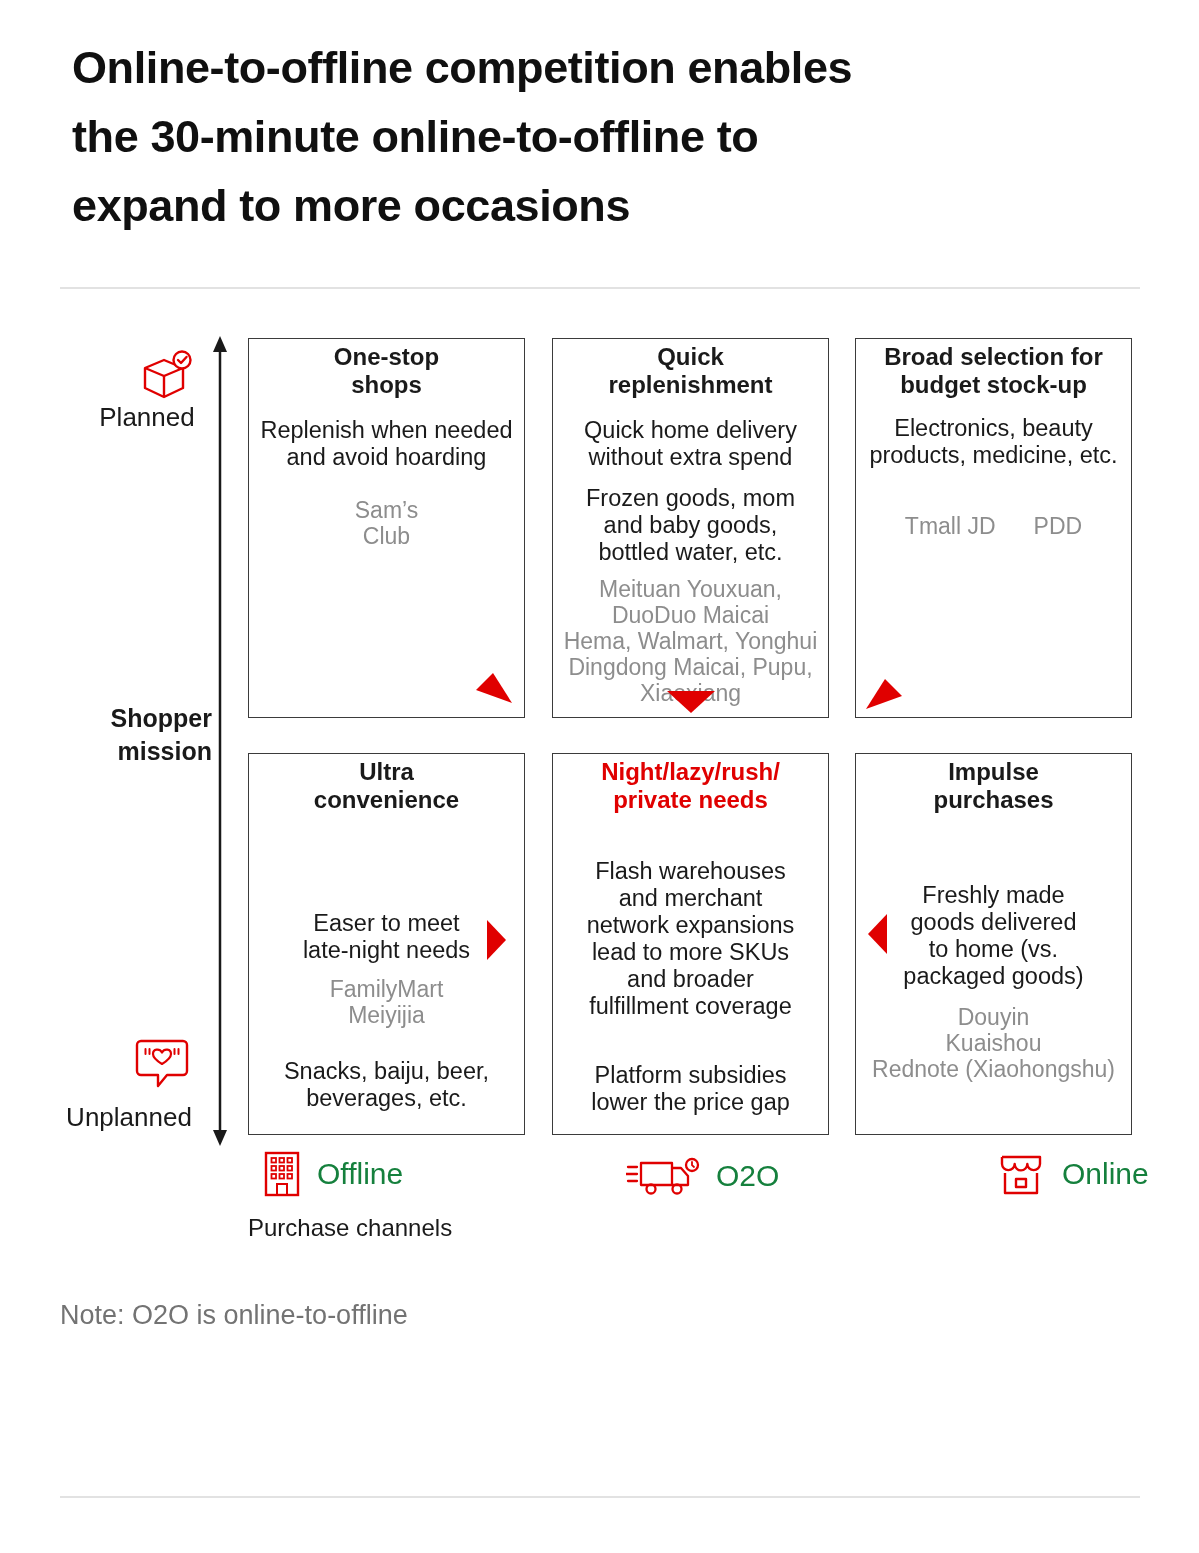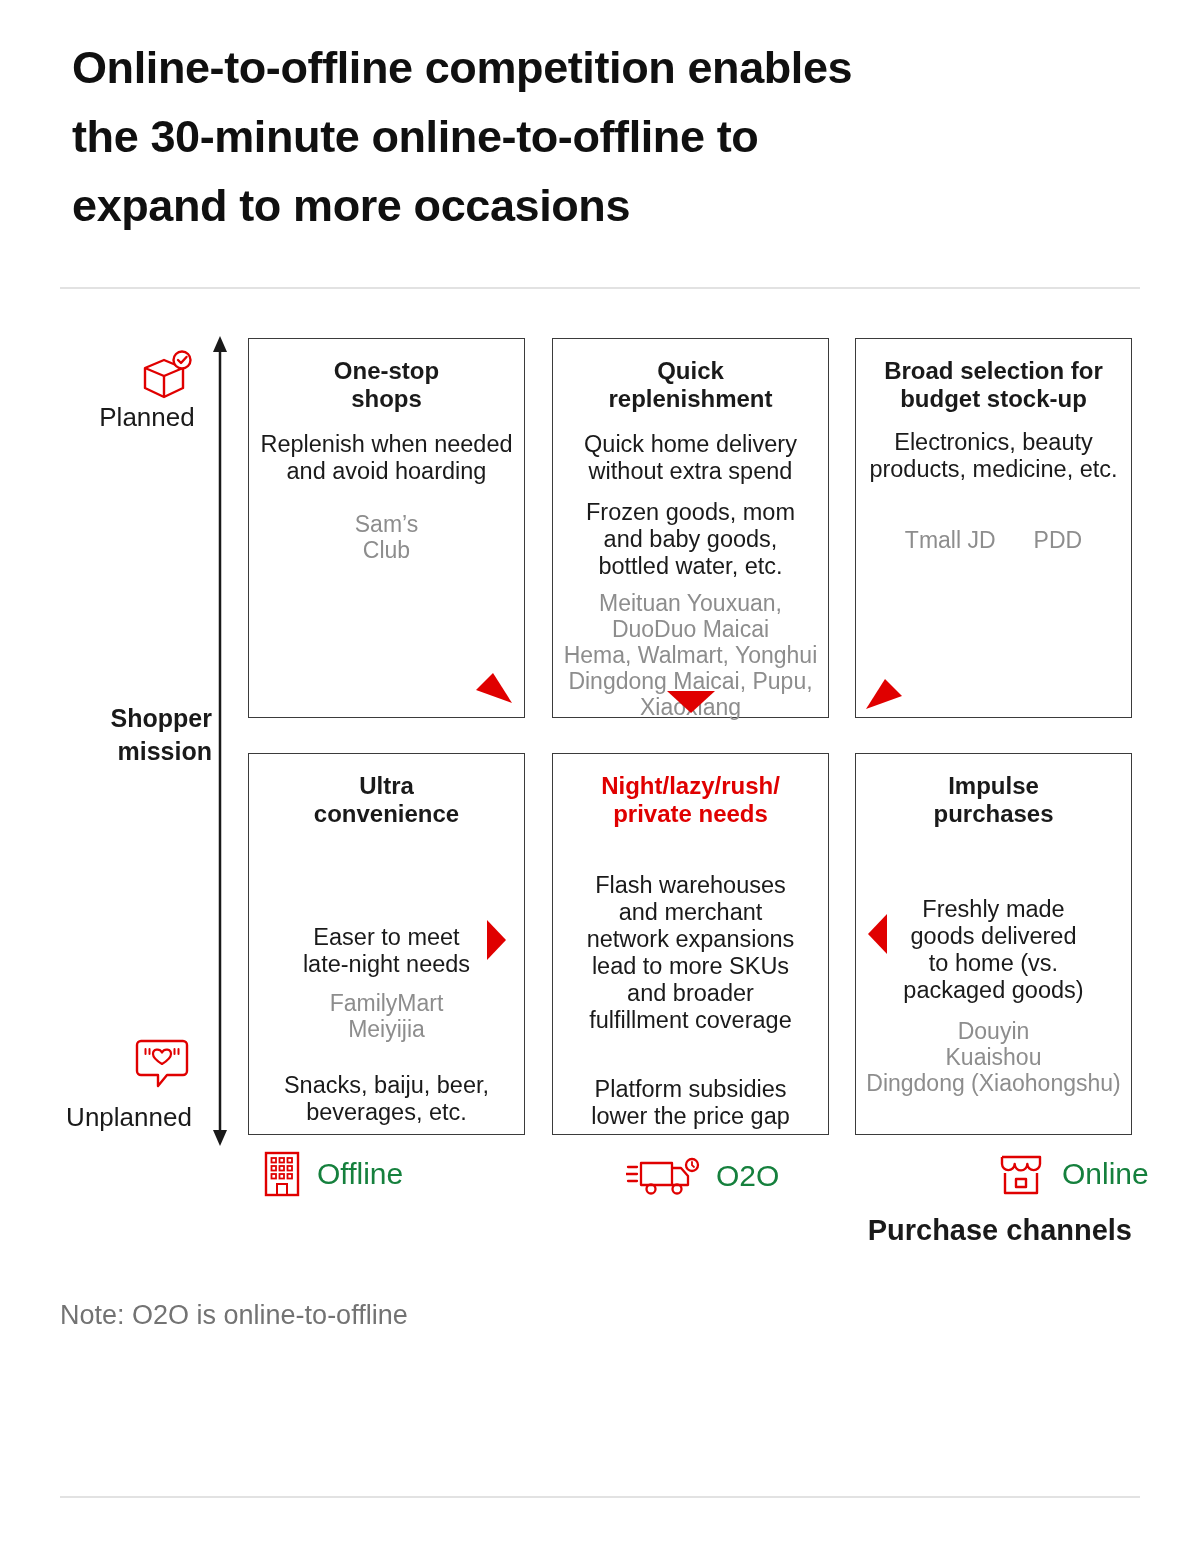--- a/index.html
+++ b/index.html
@@ -24,21 +24,21 @@
            font-weight:700;font-size:25px;line-height:33px;}
 
   .icon{position:absolute;color:var(--color-accent,#e00000);}
   .icon svg,.icon-inline svg{display:block;}
   .icon-inline{color:var(--color-accent,#e00000);}
   .planned-icon{left:134px;top:350px;}
   .impulse-icon{left:131px;top:1034px;}
 
   
   .box{position:absolute;box-sizing:border-box;width:277px;background:#fff;
-       border:1.5px solid #3b3b3b;padding:16px 6px;display:flex;flex-direction:column;
+       border:1.5px solid #3b3b3b;padding:2px 6px;display:flex;flex-direction:column;
        align-items:center;text-align:center;}
   .row1{top:338px;height:380px;}
   .row2{top:753px;height:382px;}
   .col1{left:248px;}.col2{left:552px;}.col3{left:855px;}
 
   .box-title{font-size:24px;font-weight:700;line-height:28px;margin-top:2px;}
   .box-title.red{color:var(--color-accent,#e00000);}
   .box-sub{font-size:23.5px;font-weight:400;line-height:27px;margin-top:18px;}
   .box-body{font-size:23.5px;line-height:27px;margin-top:16px;}
   .box-brands{color:var(--color-gray_text,#8d8d8d);font-size:23px;line-height:26px;}
@@ -62,22 +62,22 @@
   .arrow-b3{left:10px;bottom:8px;}
   .arrow-b4{right:18px;top:166px;}
   .arrow-b6{left:12px;top:160px;}
 
   
   .channel{position:absolute;display:flex;align-items:center;gap:16px;}
   .channel-label{font-size:30px;color:#15803d;}
   #ch-offline{left:263px;top:1150px;}
   #ch-o2o{left:626px;top:1154px;}
   #ch-online{left:996px;top:1150px;}
-  .x-title{position:absolute;left:248px;top:1214px;width:884px;text-align:right;
-           font-weight:700;font-size:29px;}
+  .x-title{position:absolute;left:248px;top:1214px;width:884px;text-align:left;
+           font-weight:400;font-size:24px;}
 
   .note,.source{position:absolute;left:60px;margin:0;font-size:27px;
                 color:var(--color-note_text,#737373);}
   .note{top:1300px;}
   .source{top:1378px;}
 </style>
 </head>
 <body>
 
 <div class="page">
@@ -201,21 +201,21 @@
 
   <div class="box row2 col3" id="b6">
     <div class="box-title pre">Impulse
 purchases</div>
     <div class="box-sub pre">Freshly made
 goods delivered
 to home (vs.
 packaged goods)</div>
     <div class="box-brands pre">Douyin
 Kuaishou
-Dingdong (Xiaohongshu)</div>
+Rednote (Xiaohongshu)</div>
     <span class="arrow arrow-b6">
       <svg width="19" height="40" viewBox="0 0 19 40">
           <polygon points="19,0 0,20 19,40" fill="currentColor"></polygon>
         </svg>
     </span>
   </div>
 
   <div class="channel" id="ch-offline">
     <span class="icon-inline">
       <svg width="38" height="48" viewBox="0 0 38 48">

